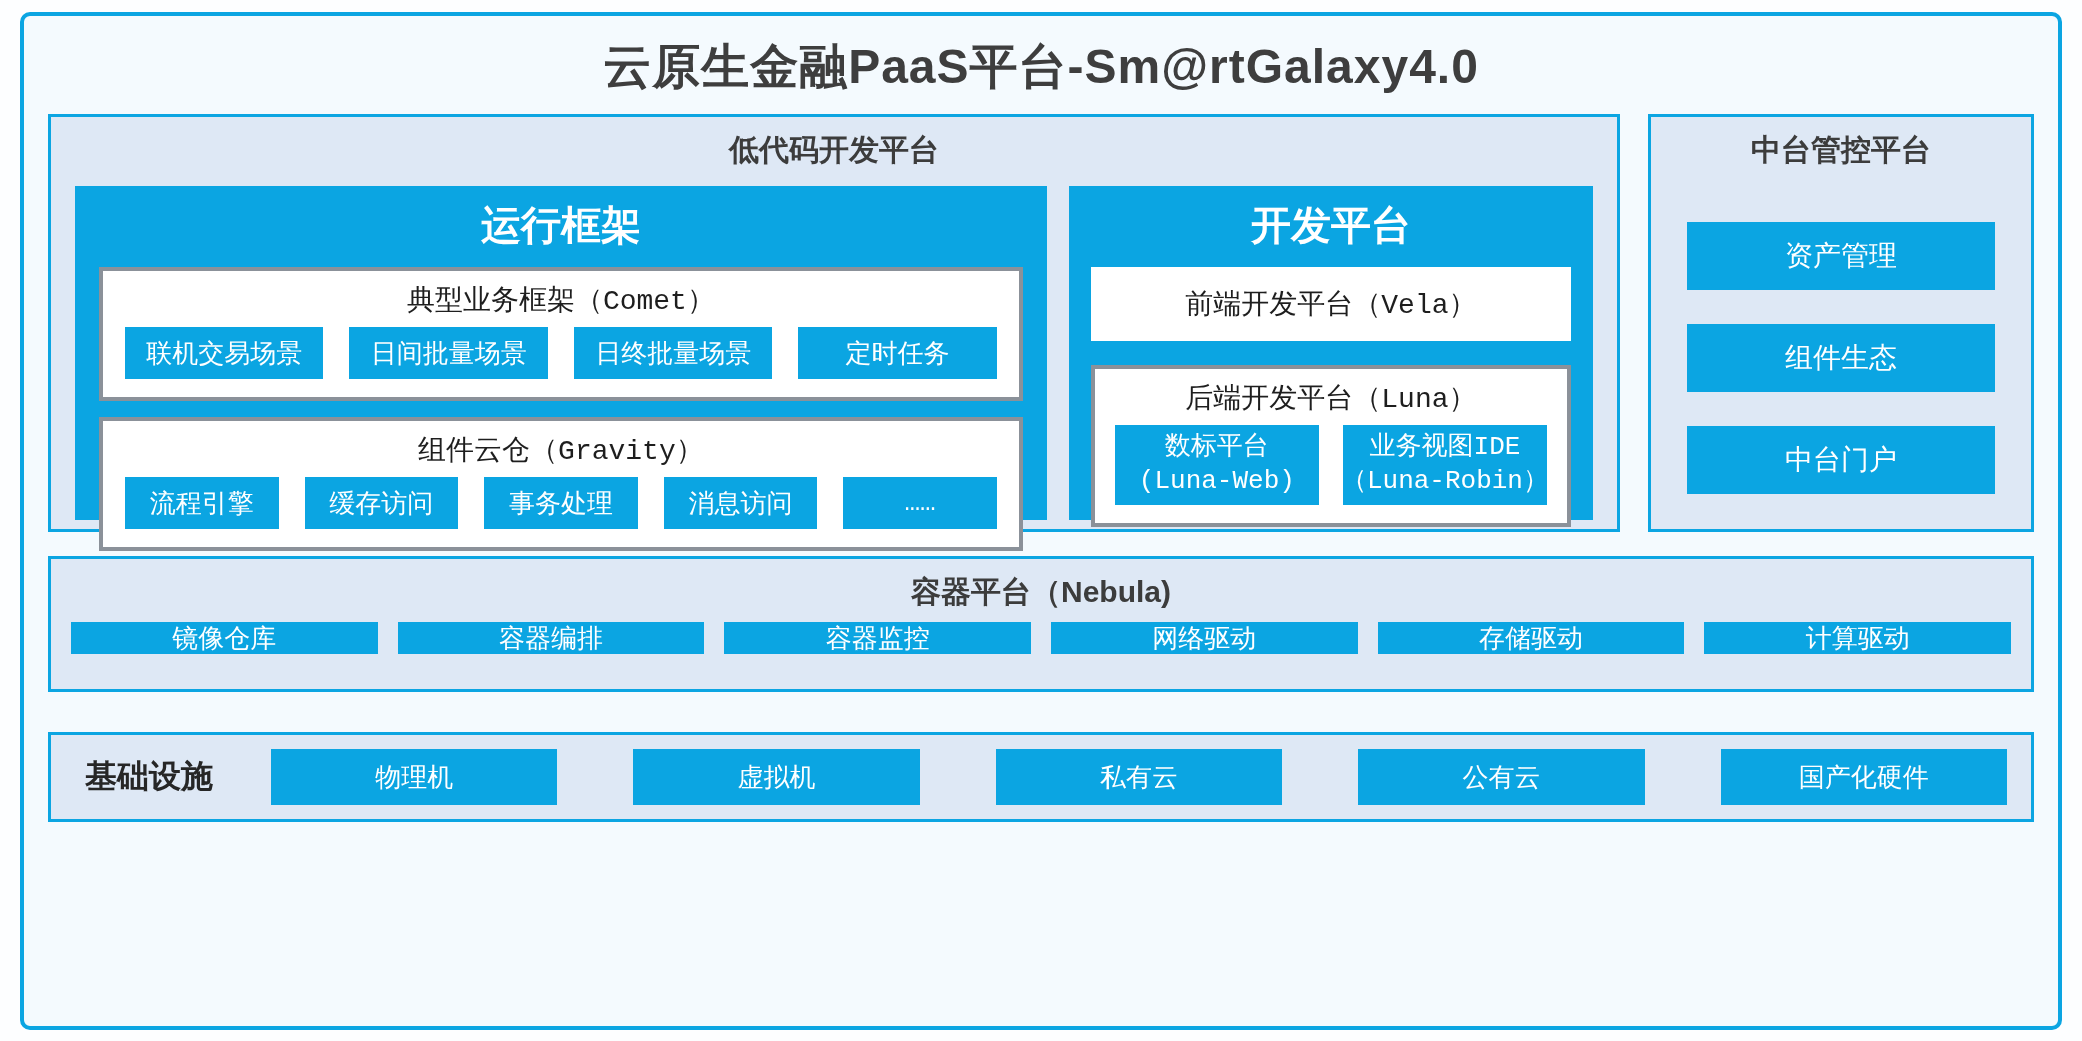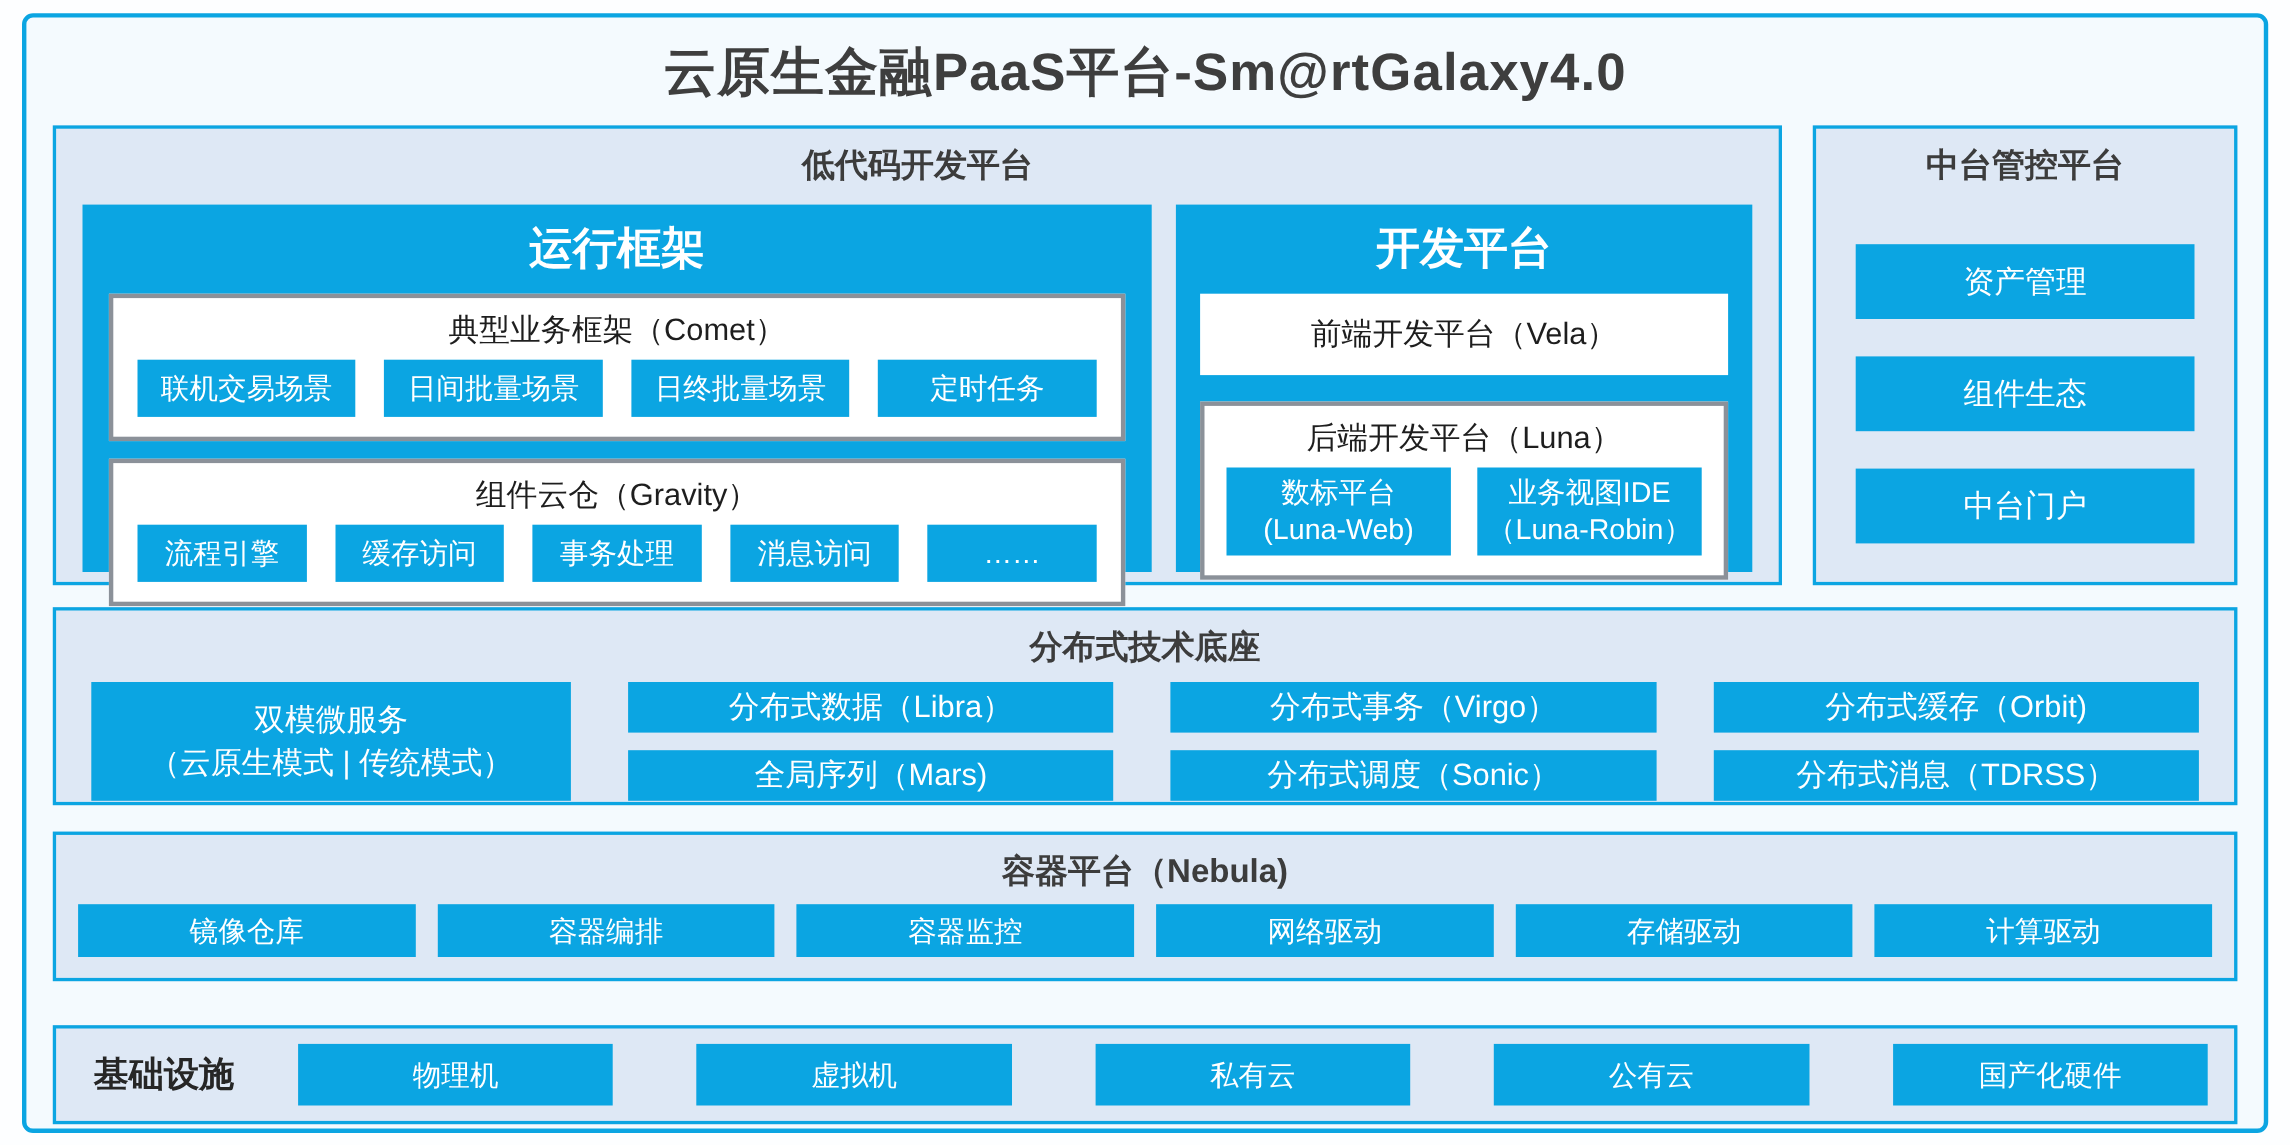--- a/index.html
+++ b/index.html
@@ -13,21 +13,21 @@
   html,body{width:2082px;height:1041px;background:#FDFEFF;font-family:"Liberation Sans",sans-serif;}
   .outer{
     position:absolute;left:20px;top:12px;width:2042px;height:1018px;
     border:4px solid var(--blue);border-radius:10px;background:var(--outer-bg);
     padding:14px 24px 0;
   }
   .title{
     text-align:center;font-size:48px;font-weight:bold;color:#3E3E3E;
     height:84px;line-height:74px;letter-spacing:1px;
   }
-  .top-row{display:flex;gap:28px;height:418px;}
+  .top-row{display:flex;gap:28px;height:418px;font-family:Liberation Mono, monospace;}
   .panel{background:var(--panel-bg);border:3px solid var(--blue);}
   .panel-lowcode{flex:1;min-width:0;}
   .panel-mid{width:386px;}
   .panel-title{text-align:center;font-size:30px;font-weight:bold;color:var(--dark);padding:13px 0 9px;}
   .lowcode-body{display:flex;gap:22px;padding:6px 24px 0;height:340px;}
   .bluebox{background:var(--blue);}
   .bluebox-runtime{flex:985;min-width:0;padding:0 24px;}
   .bluebox-dev{flex:512;min-width:0;padding:0 22px;}
   .bluebox-title{text-align:center;color:#fff;font-size:40px;font-weight:bold;padding:12px 0 14px;}
   .whitebox{background:#fff;border:4px solid var(--gray-border);}
@@ -44,21 +44,21 @@
   .luna-row{display:flex;gap:24px;padding:0 20px 18px;}
   .btn-2line{height:80px;flex-direction:column;line-height:1.3;}
   .mid-body{display:flex;flex-direction:column;gap:34px;padding:42px 36px 0;}
   .mid-btn{height:68px;font-size:28px;flex:none;}
   .panel-dist{margin-top:20px;height:180px;}
   .dist-grid{display:grid;grid-template-columns:436px 1fr 1fr 1fr;gap:16px 52px;padding:2px 32px 0;}
   .btn-dual{grid-row:1 / span 2;height:auto;flex-direction:column;font-size:28px;line-height:1.4;}
   .dist-btn{height:46px;font-size:28px;}
   .panel-container{margin-top:24px;height:136px;}
   .row6{display:flex;gap:20px;padding:0 20px;}
-  .cont-btn{height:48px;}
+  .cont-btn{height:32px;}
   .panel-infra{margin-top:40px;height:90px;display:flex;align-items:center;padding:0 24px 0 34px;}
   .infra-label{font-size:32px;font-weight:bold;color:#262626;white-space:nowrap;margin-right:58px;}
   .infra-row{display:flex;flex:1;gap:76px;}
   .infra-btn{height:56px;}
 </style>
 </head>
 <body>
 
 <div class="outer">
   <div class="title">云原生金融PaaS平台-Sm@rtGalaxy4.0</div>
@@ -117,35 +117,20 @@
       <div class="panel-title">中台管控平台</div>
       <div class="mid-body">
         <div class="btn mid-btn">资产管理</div>
         <div class="btn mid-btn">组件生态</div>
         <div class="btn mid-btn">中台门户</div>
       </div>
     </div>
 
   </div>
 
-  <div class="panel panel-dist">
-    <div class="panel-title">分布式技术底座</div>
-    <div class="dist-grid">
-      <div class="btn btn-dual">
-        <span>双模微服务</span>
-        <span>（云原生模式 | 传统模式）</span>
-      </div>
-      <div class="btn dist-btn">分布式数据（Libra）</div>
-      <div class="btn dist-btn">分布式事务（Virgo）</div>
-      <div class="btn dist-btn">分布式缓存（Orbit)</div>
-      <div class="btn dist-btn">全局序列（Mars)</div>
-      <div class="btn dist-btn">分布式调度（Sonic）</div>
-      <div class="btn dist-btn">分布式消息（TDRSS）</div>
-    </div>
-  </div>
 
   <div class="panel panel-container">
     <div class="panel-title">容器平台（Nebula)</div>
     <div class="btn-row row6">
       <div class="btn cont-btn">镜像仓库</div>
       <div class="btn cont-btn">容器编排</div>
       <div class="btn cont-btn">容器监控</div>
       <div class="btn cont-btn">网络驱动</div>
       <div class="btn cont-btn">存储驱动</div>
       <div class="btn cont-btn">计算驱动</div>

